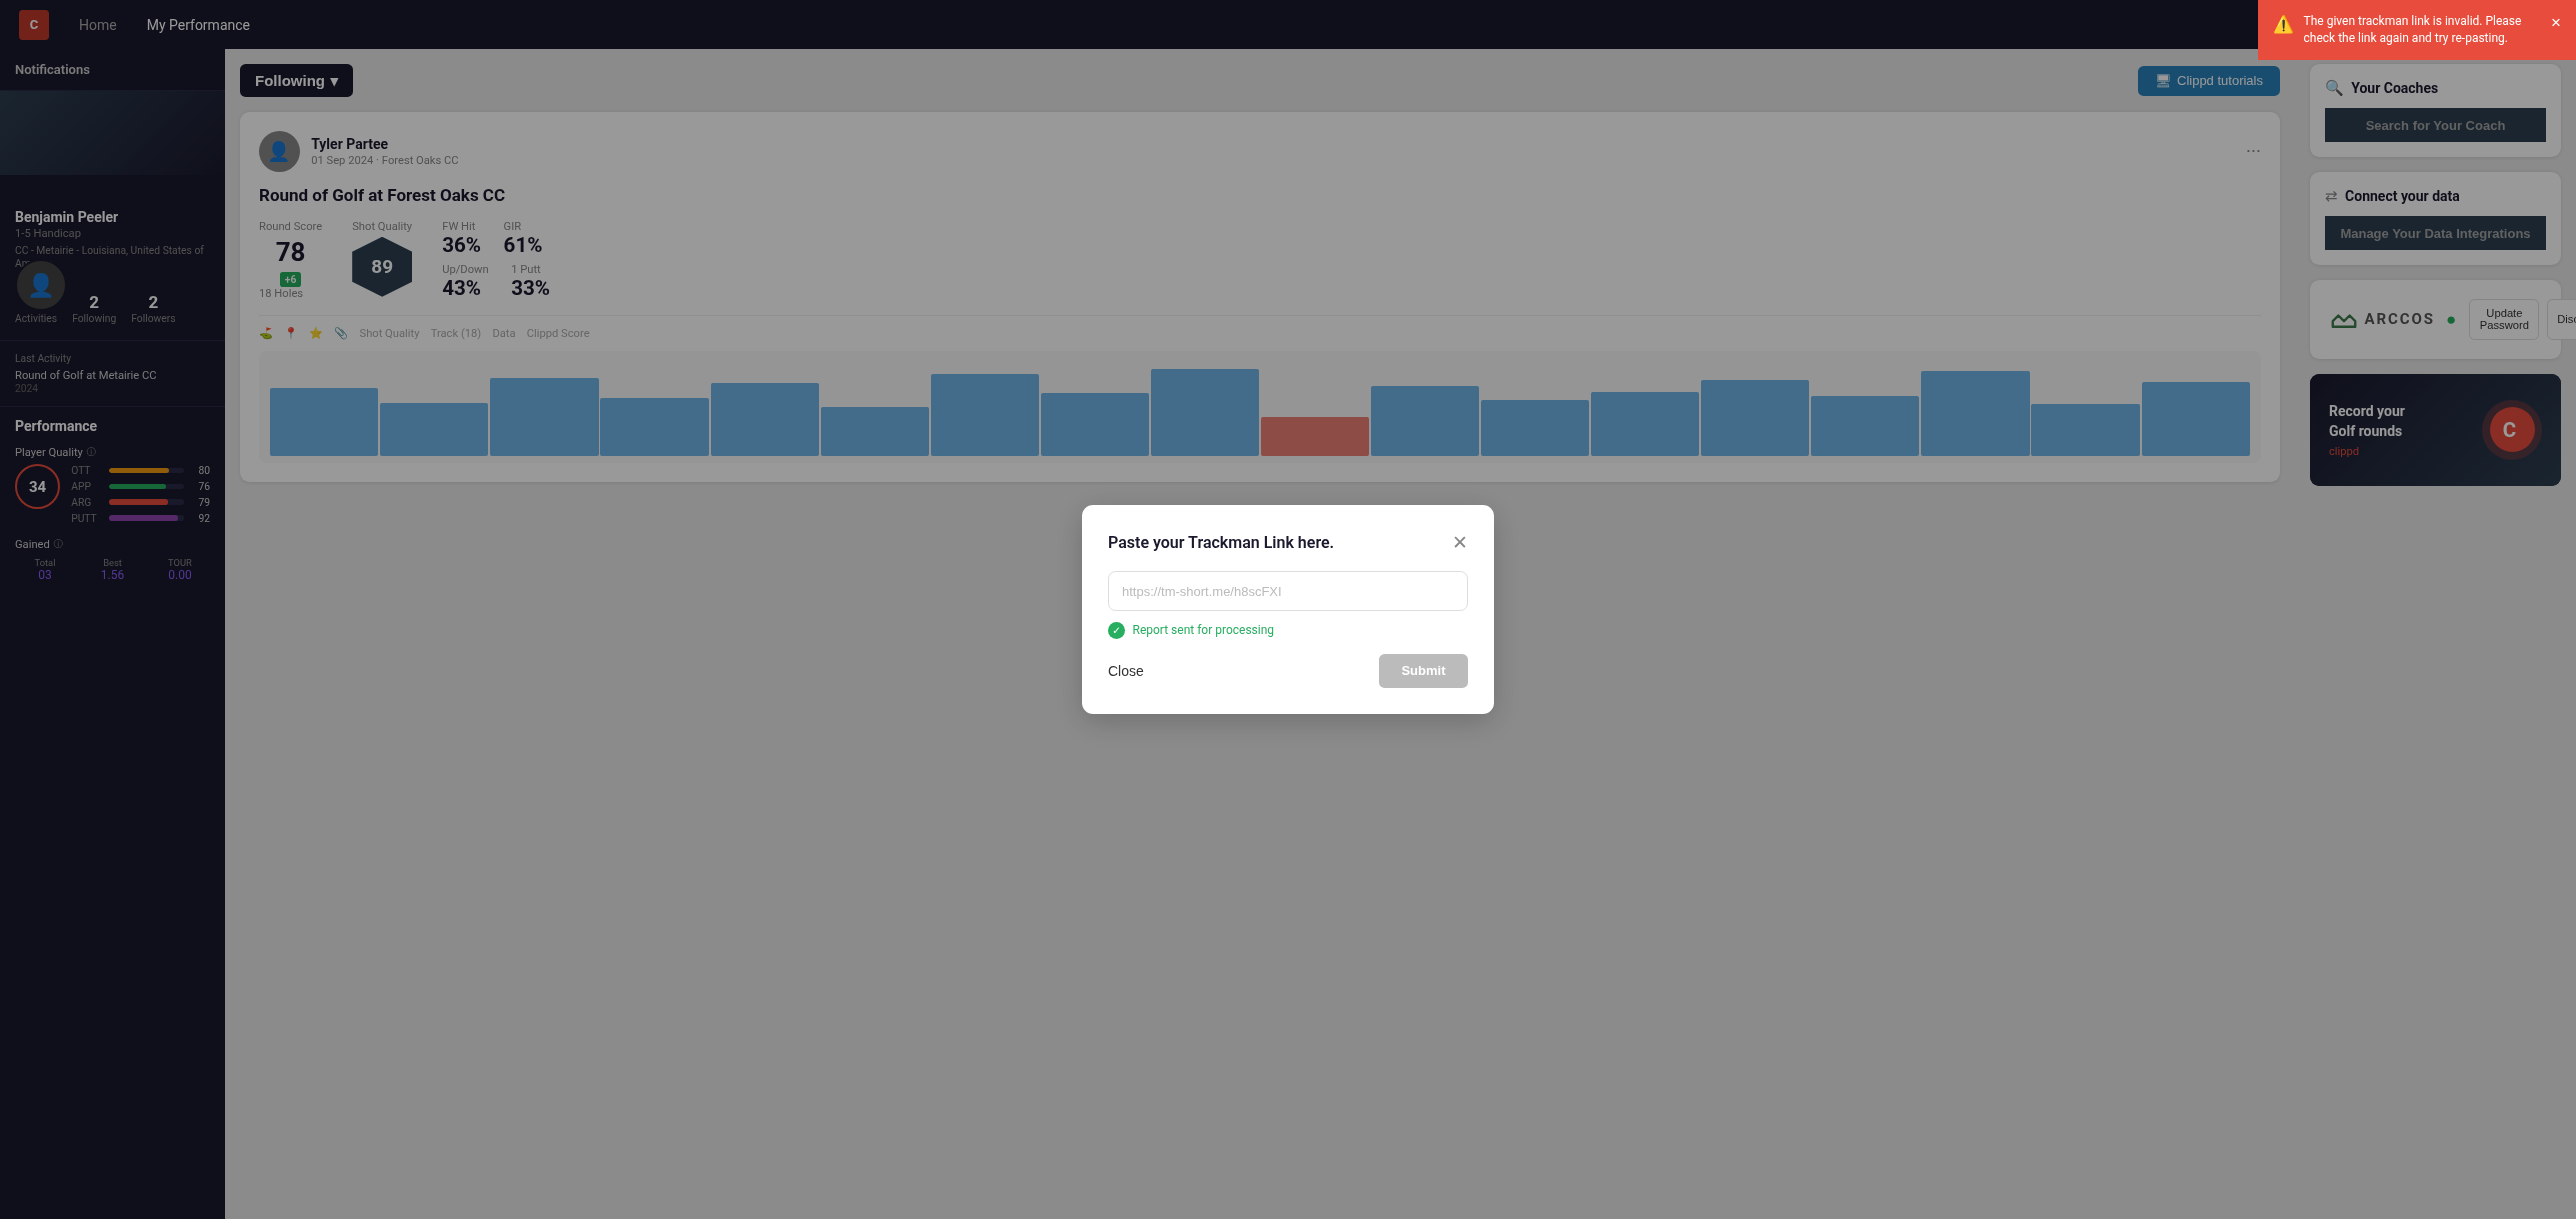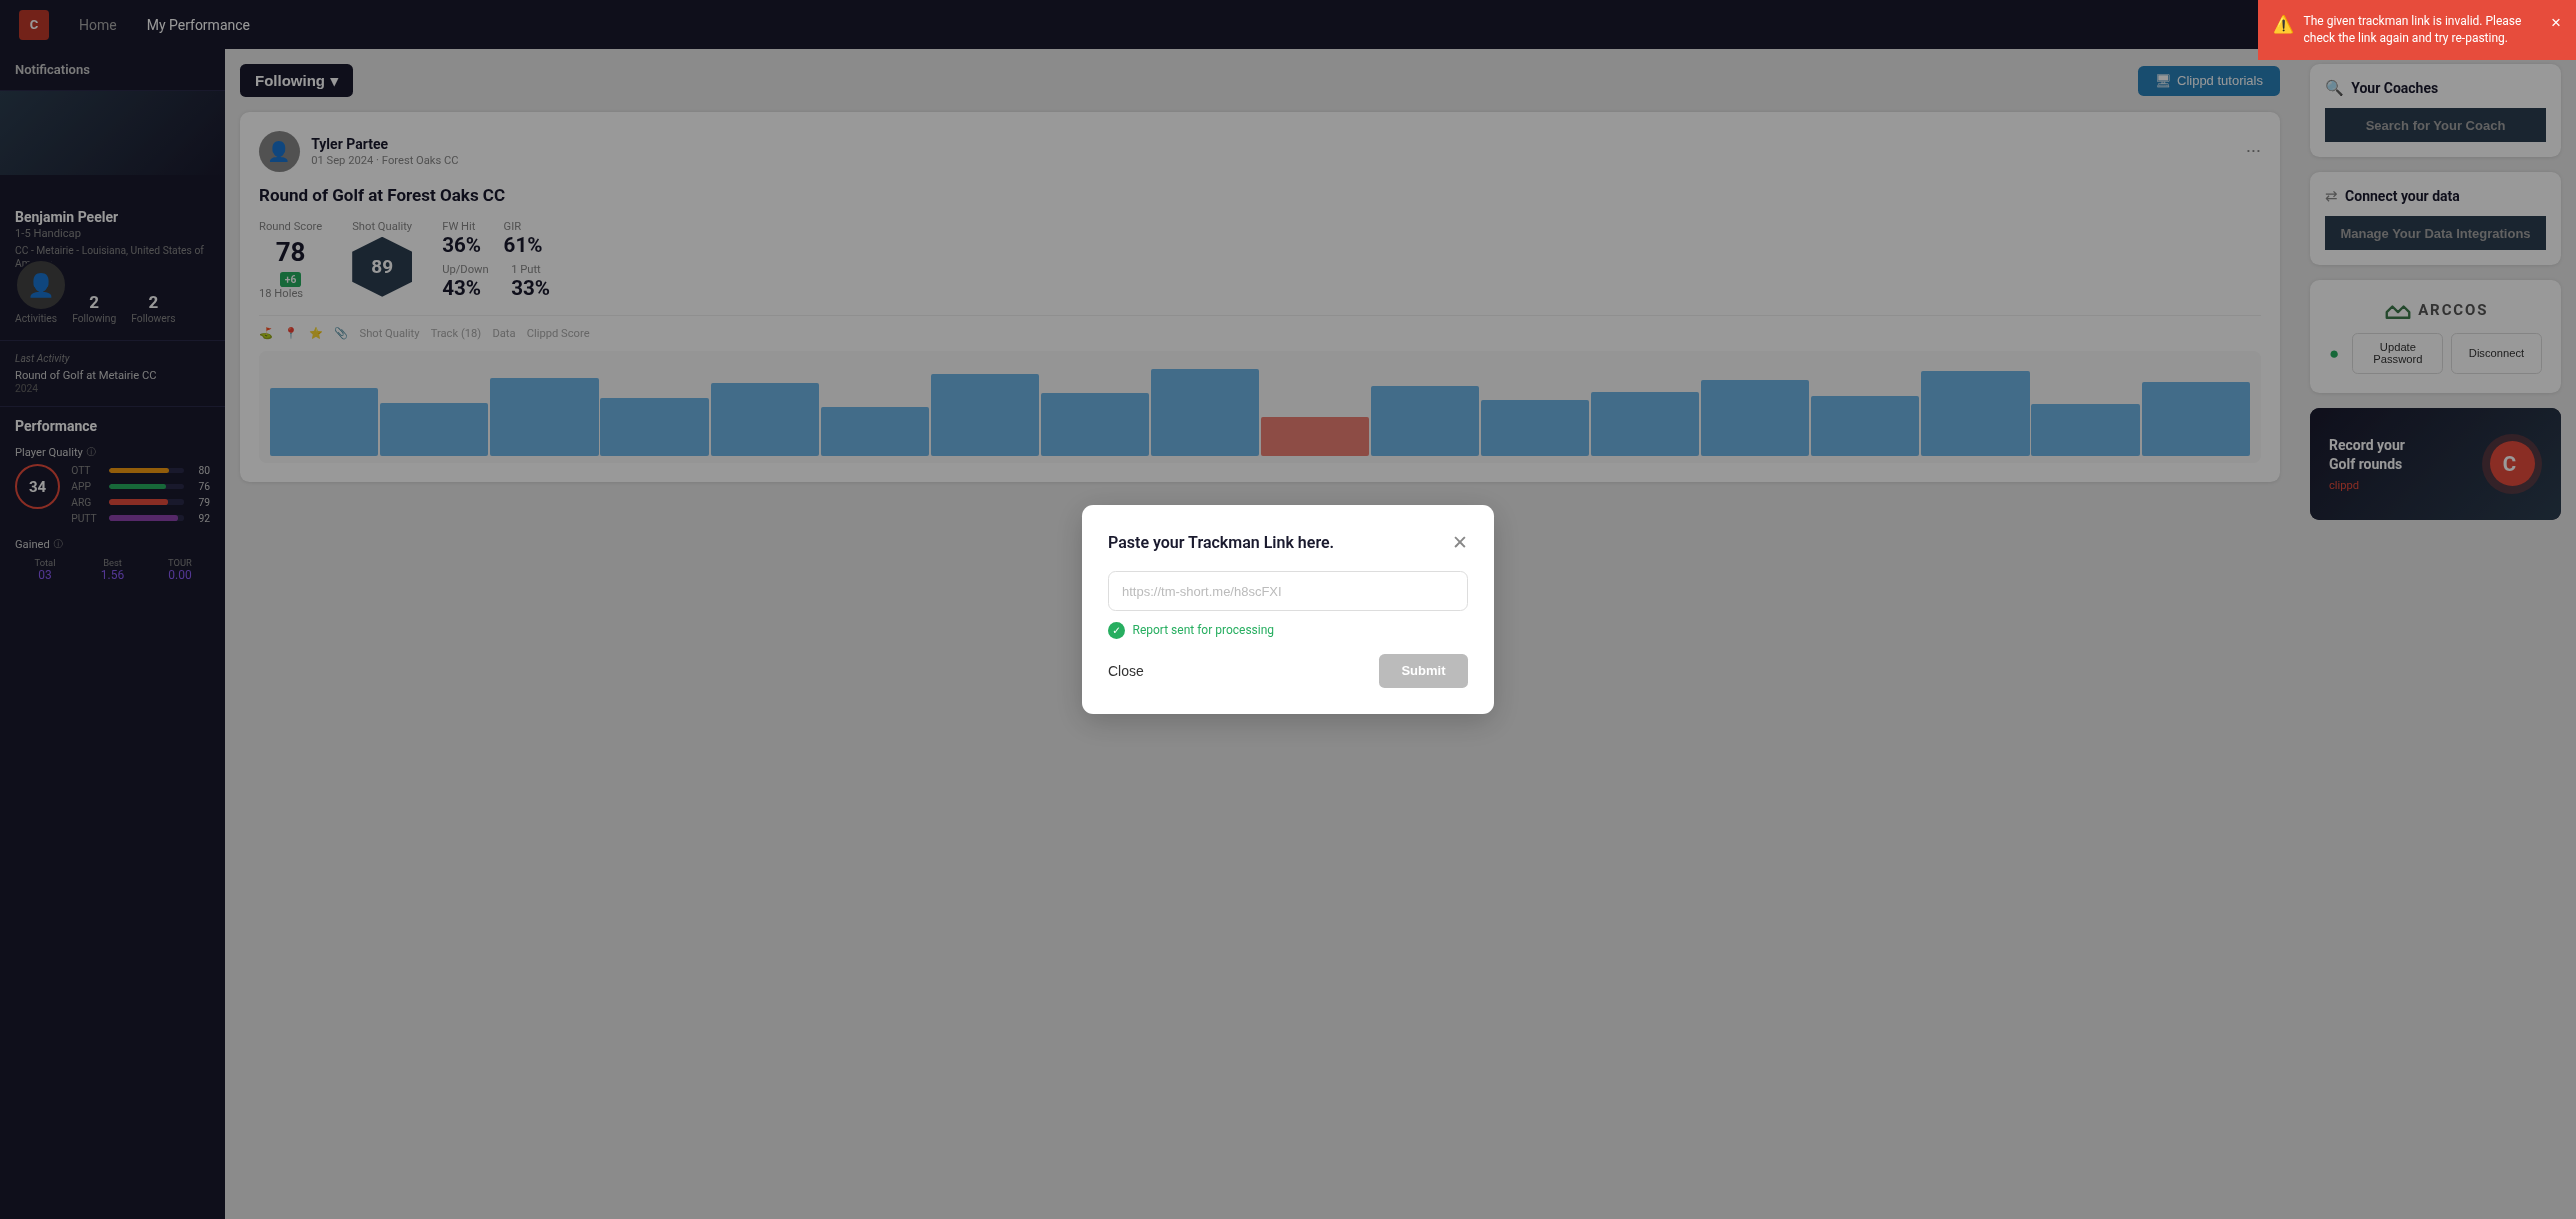--- a/index.html
+++ b/index.html
@@ -30,21 +30,21 @@
     .sidebar-avatar { width: 52px; height: 52px; border-radius: 50%; background: #444; border: 2.8px solid #1a1a2e; position: absolute; bottom: -26px; left: 15px; display: flex; align-items: center; justify-content: center; color: #aaa; font-size: 22.5px; }
     .sidebar-info { padding: 34px 15px 15px; }
     .sidebar-name { color: white; font-size: 14px; font-weight: 700; }
     .sidebar-handicap { color: #888; font-size: 11.2px; margin-top: 1.9px; }
     .sidebar-location { color: #888; font-size: 10.3px; margin-top: 3.7px; }
     .sidebar-stats { display: flex; gap: 15px; padding: 7.5px 15px 15px; border-bottom: 0.9px solid #2a2a4a; }
     .sidebar-stat { text-align: center; }
     .sidebar-stat-val { color: white; font-size: 17px; font-weight: 700; }
     .sidebar-stat-label { color: #888; font-size: 10.3px; }
     .sidebar-activity { padding: 11.2px 15px; border-bottom: 0.9px solid #2a2a4a; }
-    .sidebar-activity-label { color: #888; font-size: 10.3px; margin-bottom: 3.7px; font-style: italic; }
+    .sidebar-activity-label { color: #888; font-size: 10.3px; margin-bottom: 3.7px; }
     .sidebar-activity-val { color: #ccc; font-size: 11.2px; }
     .sidebar-activity-date { color: #666; font-size: 10.3px; }
     .sidebar-perf { padding: 11.2px 15px; }
     .sidebar-perf-title { color: white; font-size: 14px; font-weight: 700; margin-bottom: 11.2px; }
     .sidebar-quality { margin-bottom: 11.2px; }
     .sidebar-quality-title { color: #ccc; font-size: 11.2px; margin-bottom: 5.6px; display: flex; align-items: center; gap: 3.7px; }
     .sidebar-score-circle { width: 45px; height: 45px; border-radius: 50%; border: 2.8px solid #e74c3c; display: flex; align-items: center; justify-content: center; color: white; font-size: 15px; font-weight: 700; float: left; margin-right: 11.2px; margin-bottom: 7.5px; }
     .quality-rows { overflow: hidden; }
     .quality-row { display: flex; align-items: center; gap: 4px; margin-bottom: 2.8px; font-size: 10.3px; }
     .quality-label { color: #888; width: 34px; }
@@ -87,21 +87,21 @@
     .fw-gir-val { color: #1a1a2e; font-size: 20.6px; font-weight: 700; }
     .tab-row { display: flex; gap: 11.2px; padding-top: 11.2px; border-top: 0.9px solid #eee; font-size: 11.2px; color: #aaa; }
 
     
     .right-panel { width: 281px; min-width: 281px; overflow-y: auto; background: #e8e8e8; padding: 15px; display: flex; flex-direction: column; gap: 15px; }
     .panel-card { background: white; border-radius: 9.4px; padding: 15px; box-shadow: 0 0.9px 3.7px rgba(0,0,0,0.1); }
     .panel-header { display: flex; align-items: center; gap: 7.5px; margin-bottom: 11.2px; }
     .panel-header-icon { color: #888; font-size: 15px; }
     .panel-header-title { color: #1a1a2e; font-size: 14px; font-weight: 700; }
     .panel-btn { background: #2c3e50; color: #a3a3a3; border: none; padding: 9.4px 15px; border-radius: 0; width: 100%; cursor: pointer; font-size: 13px; font-weight: 600; }
-    .arccos-card { background: white; border-radius: 9.4px; padding: 19px; box-shadow: 0 0.9px 3.7px rgba(0,0,0,0.1); display: flex; flex-direction: column; align-items: center; gap: 11.2px; }
+    .arccos-card { background: white; border-radius: 9.4px; padding: 19px; box-shadow: 0 0.9px 3.7px rgba(0,0,0,0.1); display: flex; flex-direction: row; align-items: center; gap: 11.2px; }
     .arccos-logo { color: #3d7a4b; font-size: 19px; font-weight: 700; display: flex; align-items: center; gap: 5.6px; }
     .arccos-actions { display: flex; gap: 7.5px; width: 100%; }
     .arccos-btn { flex: 1; border: 0.9px solid #ddd; background: white; color: #333; padding: 7.5px 9.4px; border-radius: 5.6px; cursor: pointer; font-size: 11.2px; }
     .capture-card { background: #1a1a2e; border-radius: 9.4px; padding: 0; overflow: hidden; min-height: 112px; display: flex; align-items: center; justify-content: center; position: relative; }
     .capture-bg { position: absolute; inset: 0; background: linear-gradient(135deg, #1a1a2e 0%, #2c3e50 100%); }
 
     .green-dot { color: #27ae60; font-size: 17px; display: inline-flex; align-items: center; margin-right: 5.6px; }
 
     
     .modal-overlay { position: fixed; inset: 0; background: rgba(0,0,0,0.4); z-index: 50; display: flex; align-items: center; justify-content: center; }

